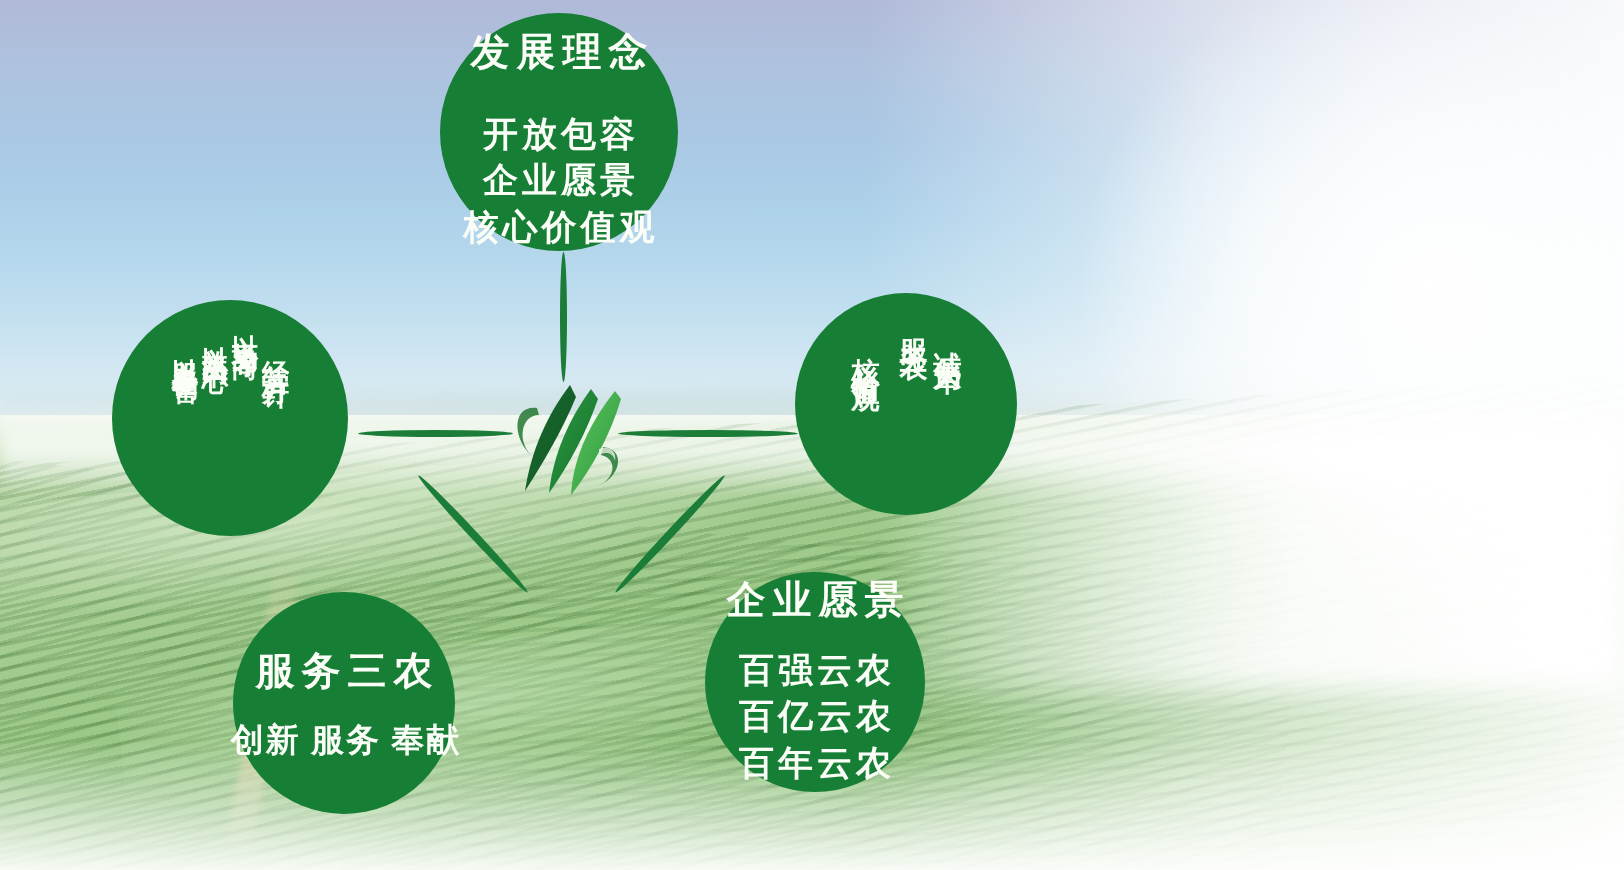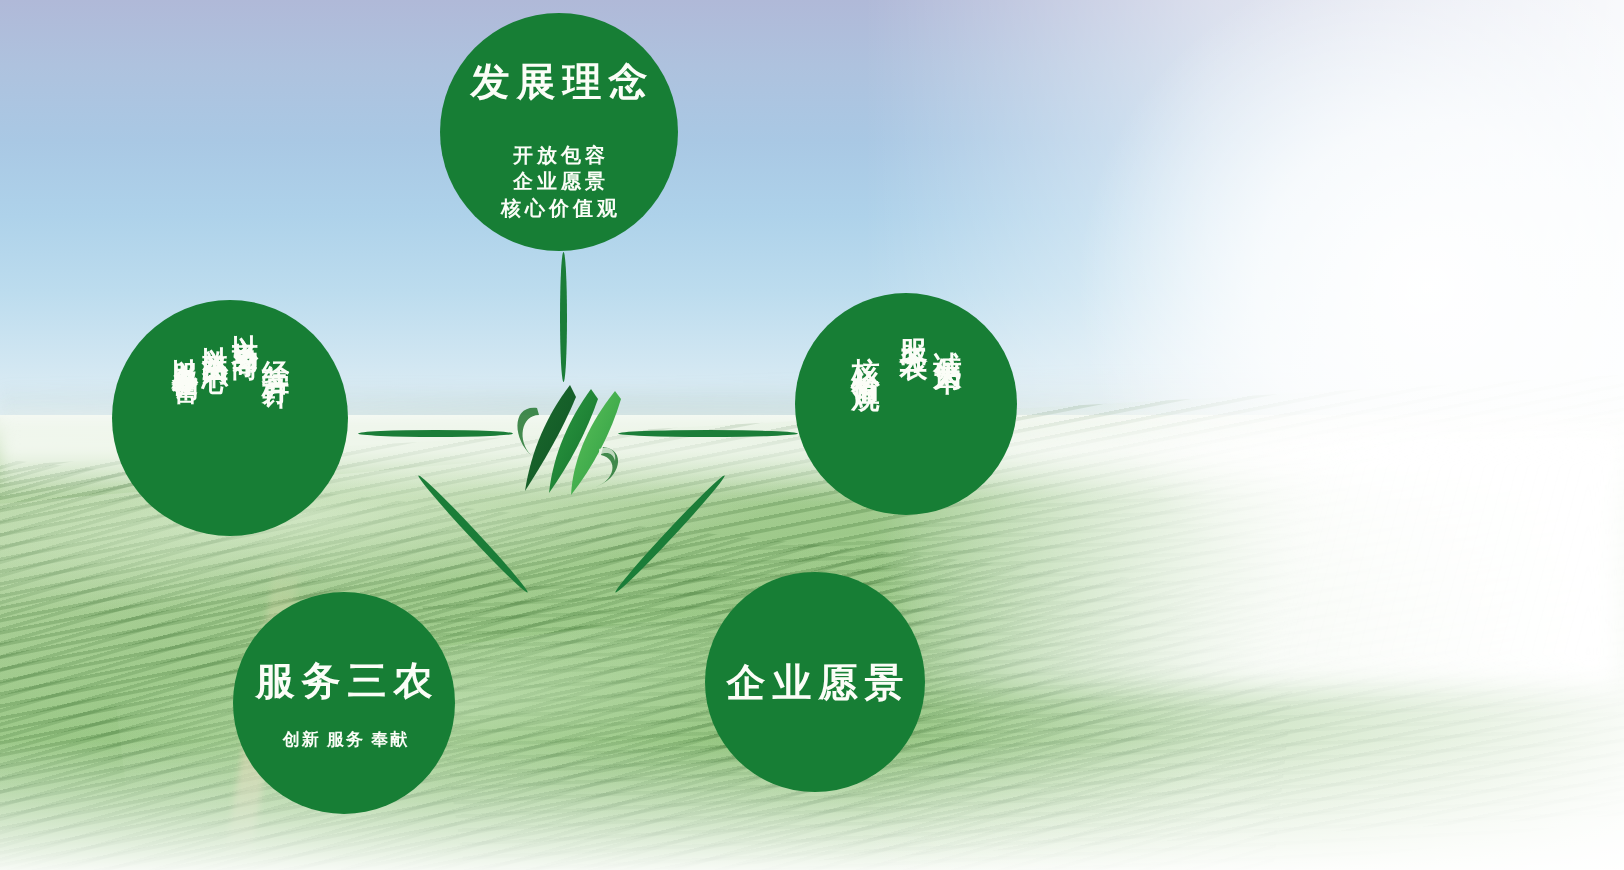--- a/index.html
+++ b/index.html
@@ -144,42 +144,42 @@
     letter-spacing:2px;
   }
   .bubble .title {
     font-size:39px;
     font-weight:bold;
     letter-spacing:7px;
     text-indent:7px;
     line-height:1.1;
   }
   .bubble .lines {
-    font-size:20px;
+    font-size:35px;
     font-weight:bold;
     letter-spacing:4px;
     text-indent:4px;
     line-height:1.32;
   }
 
   
   #bubble-dev { left:440px; top:13px; width:238px; height:238px; }
   #bubble-dev .title { margin-top:18px; }
   #bubble-dev .lines { margin-top:38px; }
 
   
   #bubble-values { left:795px; top:293px; width:222px; height:222px; }
 
   
   #bubble-policy { left:112px; top:300px; width:236px; height:236px; }
 
   
   #bubble-spirit { left:233px; top:592px; width:222px; height:222px; }
   #bubble-spirit .title { margin-top:6px; }
-  #bubble-spirit .lines { margin-top:26px; letter-spacing:2px; font-size:17px; white-space:nowrap; }
+  #bubble-spirit .lines { margin-top:26px; letter-spacing:2px; font-size:33px; white-space:nowrap; }
 
   
   #bubble-vision { left:705px; top:572px; width:220px; height:220px; }
   #bubble-vision .title { margin-top:2px; }
   #bubble-vision .lines { margin-top:26px; }
 
   
   .vstack {
     display:flex;
     flex-direction:row-reverse;
@@ -314,15 +314,20 @@
 
   <div class="bubble" id="bubble-spirit">
     <div class="title">服务三农</div>
     <div class="lines">
       <div>创新  服务  奉献</div>
     </div>
   </div>
 
   <div class="bubble" id="bubble-vision">
     <div class="title">企业愿景</div>
+    <div class="lines">
+      <div>百强云农</div>
+      <div>百亿云农</div>
+      <div>百年云农</div>
+    </div>
   </div>
 
 </div>
 
 </body></html>

